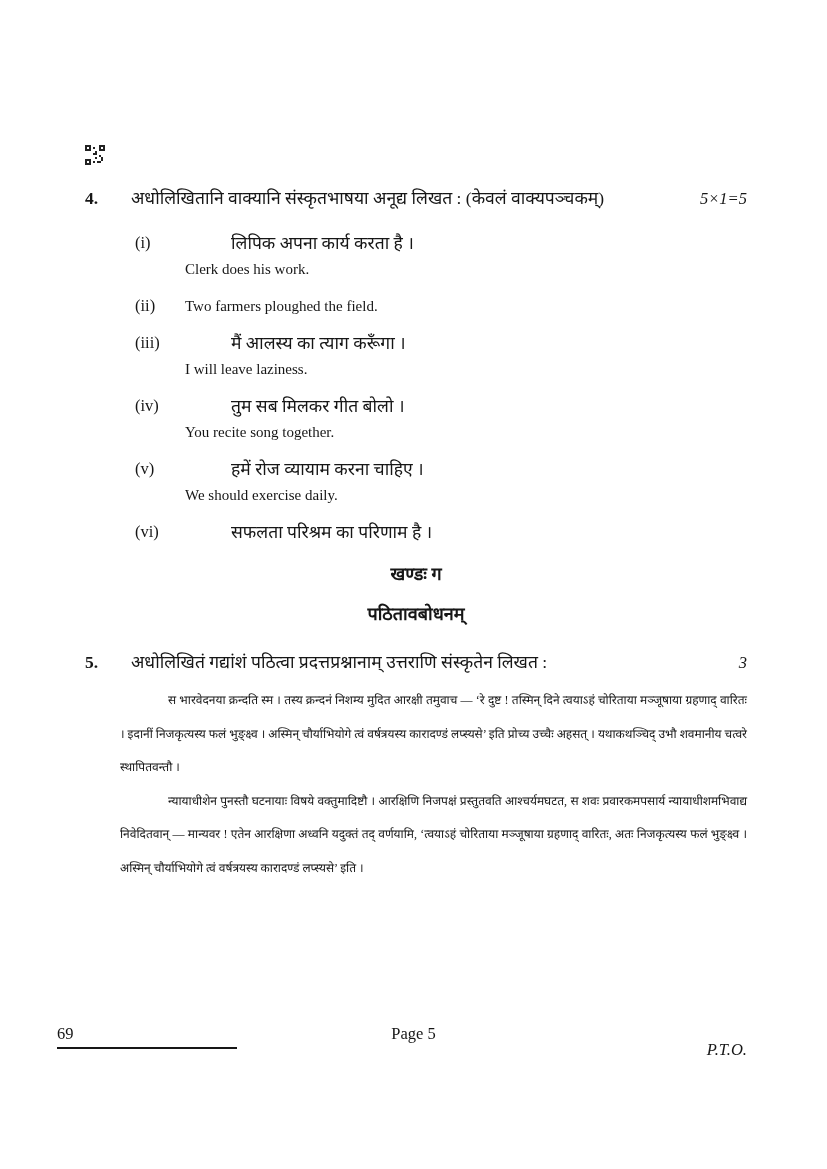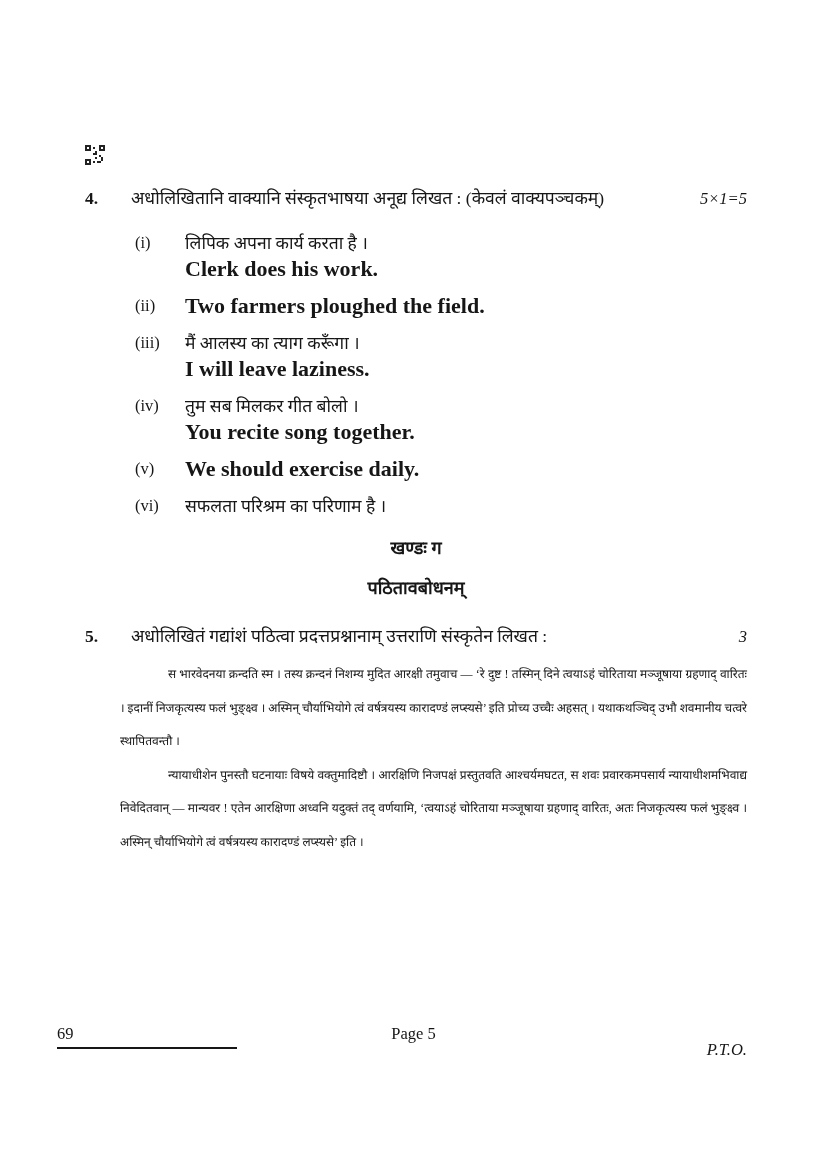--- a/index.html
+++ b/index.html
@@ -50,25 +50,25 @@
   }
   .ilabel {
     flex: 0 0 50px;
     font-size: 16.5px;
     line-height: 26px;
   }
   .ibody { flex: 1 1 auto; }
   .hindi {
     font-size: 17.5px;
     line-height: 26px;
+    margin-left: 46px;
   }
   .english {
-    font-size: 22px;
-    line-height: 26px;
-    font-weight: bold;
+    font-size: 15px;
+    line-height: 26px;
   }
   .section-heading, .section-subheading {
     text-align: center;
     font-weight: bold;
     font-size: 18px;
     line-height: 26px;
   }
   .section-heading { margin-top: 16px; margin-bottom: 14px; }
   .section-subheading { margin-bottom: 22px; }
   .q5row { margin-bottom: 8px; }
@@ -169,20 +169,21 @@
       <div class="item">
         <div class="ilabel">(iv)</div>
         <div class="ibody">
           <div class="hindi">तुम सब मिलकर गीत बोलो ।</div>
           <div class="english">You recite song together.</div>
         </div>
       </div>
       <div class="item">
         <div class="ilabel">(v)</div>
         <div class="ibody">
+          <div class="hindi">हमें रोज व्यायाम करना चाहिए ।</div>
           <div class="english">We should exercise daily.</div>
         </div>
       </div>
       <div class="item">
         <div class="ilabel">(vi)</div>
         <div class="ibody">
           <div class="hindi">सफलता परिश्रम का परिणाम है ।</div>
         </div>
       </div>
     </div>

